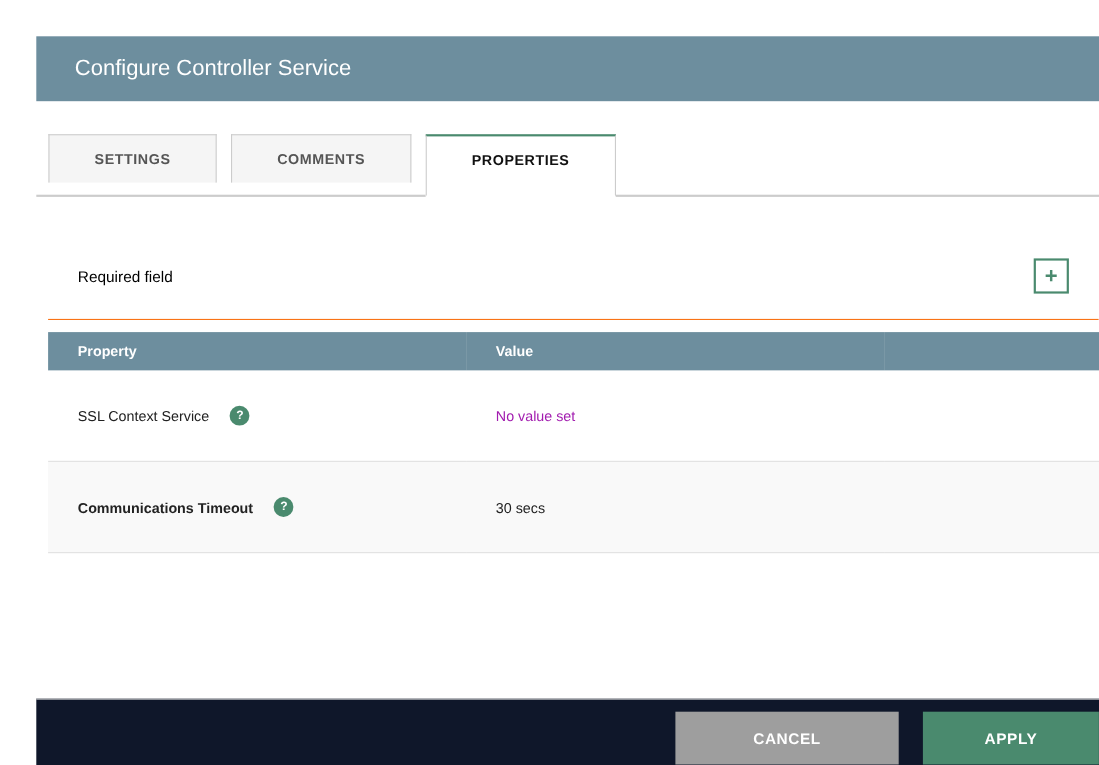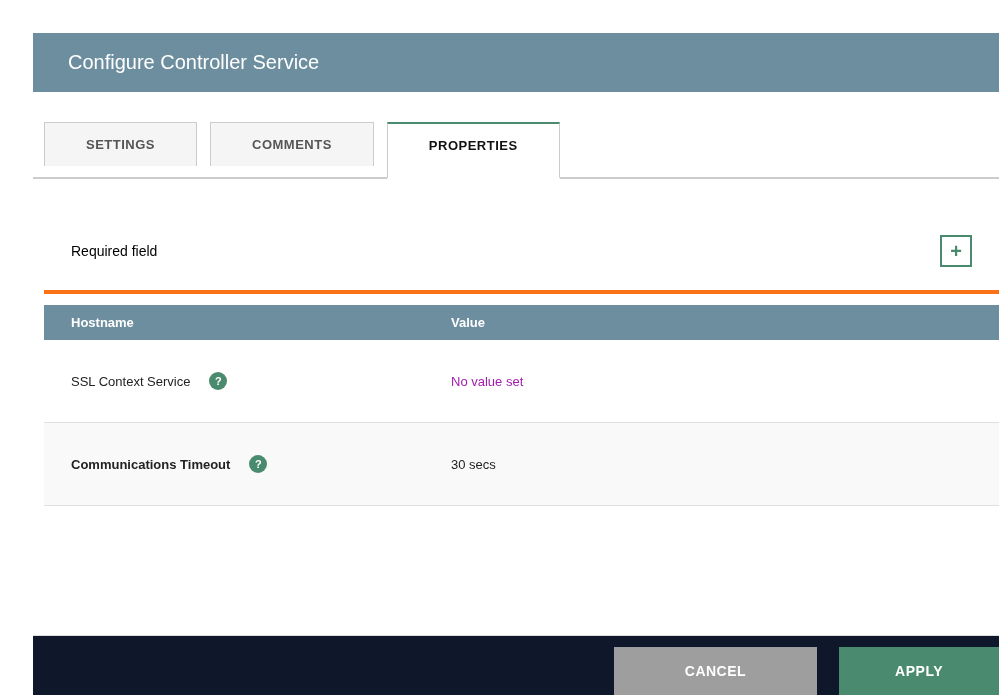--- a/index.html
+++ b/index.html
@@ -61,21 +61,21 @@
       padding: 0;
       overflow: auto;
     }
 
     
     .required-field-bar {
       display: flex;
       align-items: center;
       justify-content: space-between;
       padding: 12px 16px;
-      border-bottom: 4px solid #f97316;
+      border-bottom: 1px solid #f97316;
     }
 
     .add-button {
       width: 32px;
       height: 32px;
       background: #fff;
       border: 2px solid #4a8a6e;
       color: #4a8a6e;
       font-size: 20px;
       font-weight: bold;
@@ -215,21 +215,21 @@
     <span>Required field</span>
     <button class="add-button">
       <span>+</span>
     </button>
   </div>
 
   <table class="properties-table">
     <thead>
       <tr>
         <th class="col-property">
-          <span>Hostname</span>
+          <span>Property</span>
         </th>
         <th class="col-value">
           <span>Value</span>
         </th>
         <th class="col-action"></th>
       </tr>
     </thead>
     <tbody id="table-body">
         <tr>
           <td class="col-property">

